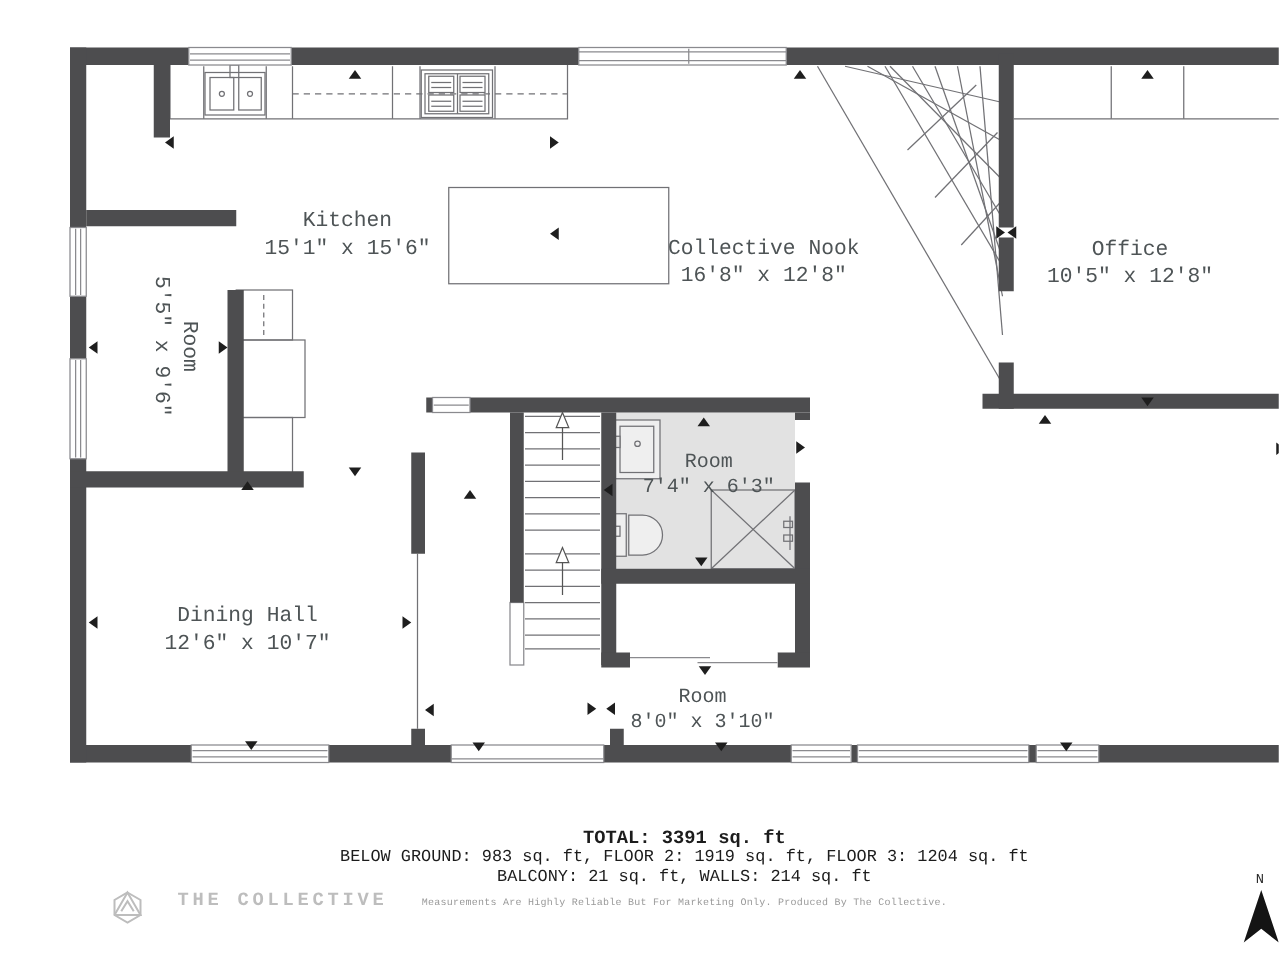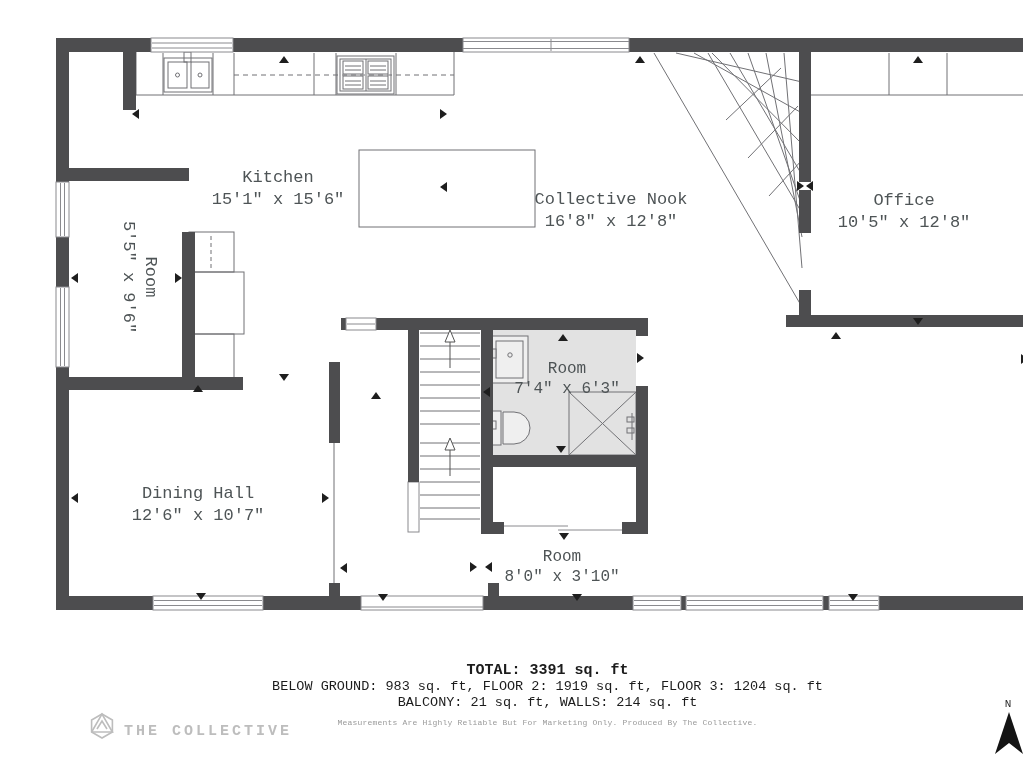--- a/index.html
+++ b/index.html
@@ -7,21 +7,21 @@
          font-family:Liberation Mono, monospace;margin-left:36px;}
   .plan-svg{position:absolute;left:0;top:0;}
   .rlabel{position:absolute;transform:translate(-50%,-50%);text-align:center;
           color:#4e5456;font-size:17px;line-height:1.3;white-space:nowrap;}
   .rlabel.small{font-size:16px;line-height:1.22;}
   .rlabel.rot{transform:translate(-50%,-50%) rotate(90deg);}
   .footer{position:absolute;left:0;top:662px;width:1023px;text-align:center;color:#1c1c1c;}
   .footer .total{font-size:15px;font-weight:bold;line-height:17px;}
   .footer .fline{font-size:13.5px;line-height:15.5px;}
   .footer .disclaimer{font-size:8px;color:#9a9a9a;margin-top:8px;letter-spacing:.2px;}
-  .logo{position:absolute;left:52px;top:712px;display:flex;align-items:flex-end;gap:8px;}
+  .logo{position:absolute;left:52px;top:712px;display:flex;align-items:flex-start;gap:26px;}
   .logo-text{color:#bdbdbd;font-size:15px;font-weight:bold;letter-spacing:3px;}
   .compass{position:absolute;left:950px;top:698px;width:46px;text-align:center;}
   .compass .n{font-size:11px;color:#2b2b2b;margin-left:-2px;}
 </style>
 </head>
 <body>
 
 <div class="stage">
 
   <svg class="plan-svg" width="1023" height="767" viewBox="0 0 1023 767">

